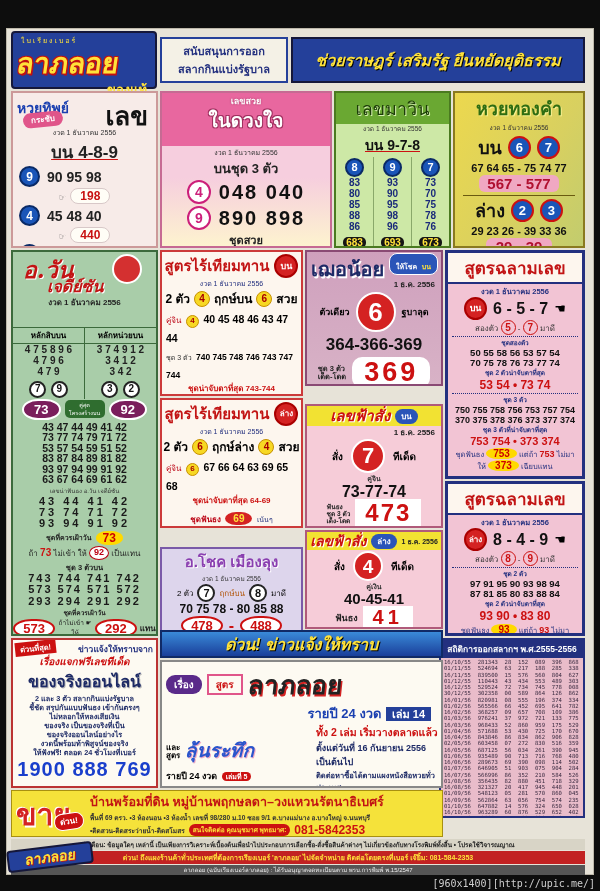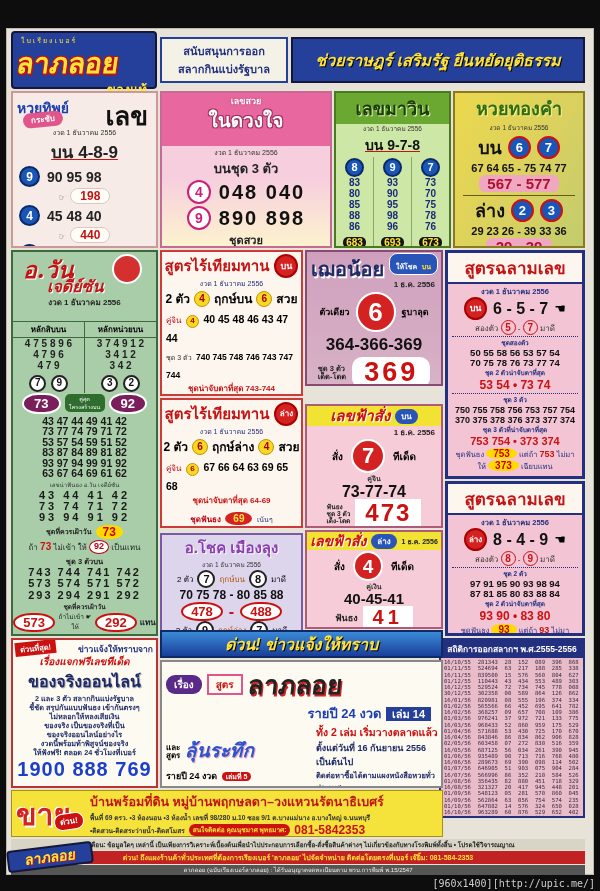--- a/index.html
+++ b/index.html
@@ -83,21 +83,21 @@
     </div>
     <div class="flex" style="gap:8px;margin-top:2px">
       <span class="circle magc" style="width:20px;height:20px;font-size:14px">9</span>
       <span class="b" style="font-size:20px;color:#111;letter-spacing:2px">890 898</span>
     </div>
     <div class="c b" style="font-size:11px;color:#222;margin-top:1px">ชุดสวย</div>
     <div class="c" style="font-size:31px;font-weight:bold;color:#cc1111;line-height:30px;letter-spacing:4px">040</div>
   </div>
 
   <div class="p panel" style="left:327px;top:62px;width:117px;height:157px;background:#cde8a6;border:2px solid #4a7a20">
-    <div class="c" style="background:#6aa832;font-size:18px;font-weight:bold;color:#1c3c08;text-shadow:1px 1px 0 #d6f0b0;padding:1px 8px">เลขมาวิน</div>
+    <div class="c" style="background:#6aa832;font-size:18px;font-weight:normal;color:#1c3c08;text-shadow:1px 1px 0 #d6f0b0;padding:1px 8px">เลขมาวิน</div>
     <div class="c" style="font-size:6.5px;color:#333">งวด 1 ธันวาคม 2556</div>
     <div class="c b" style="font-size:14px;color:#111;text-decoration:underline;text-decoration-color:#c11">บน 9-7-8</div>
     <div style="display:flex;justify-content:space-around;margin-top:1px">
       <div class="c" style="border-right:1px solid #8aa86a;flex:1">
         <span class="circle bluec" style="width:15px;height:15px;font-size:11px">8</span>
         <div class="pre b" style="font-size:10px;line-height:11px;color:#1a2a7a">83
 80
 85
 88
 86</div>
@@ -145,21 +145,21 @@
     <div class="c" style="margin-top:1px"><span style="background:#f0a8c2;border-radius:6px;padding:0 10px;font-size:15px;font-weight:bold;color:#b01030">29 - 39</span></div>
   </div>
 
   <div class="p panel" style="left:4px;top:221px;width:147px;height:386px;background:#a9cda9;border:2px solid #3c6a3c">
     <div style="position:relative;height:44px">
       <div style="position:absolute;left:10px;top:0;font-family:'DejaVu Serif',serif;font-style:italic;font-weight:bold;font-size:23px;color:#c21414;text-shadow:1px 1px 0 #fff">อ.วัน</div>
       <div style="position:absolute;right:14px;top:2px;width:26px;height:26px;border-radius:50%;background:#d43030;border:2px solid #fff"></div>
       <div style="position:absolute;left:34px;top:22px;font-family:'DejaVu Serif',serif;font-style:italic;font-weight:bold;font-size:16px;color:#c21414;text-shadow:1px 1px 0 #fff">เจดีย์ซัน</div>
     </div>
     <div class="c b" style="font-size:8px;color:#222">งวด 1 ธันวาคม 2556</div>
-    <div style="display:flex;border-top:1px solid #3c6a3c;border-bottom:1px solid #3c6a3c;margin-top:12px">
+    <div style="display:flex;border-top:1px solid #3c6a3c;border-bottom:1px solid #3c6a3c;margin-top:18px">
       <div class="c b" style="flex:1;font-size:8px;border-right:1px solid #3c6a3c;padding:1px 0">หลักสิบบน</div>
       <div class="c b" style="flex:1;font-size:8px;padding:1px 0">หลักหน่วยบน</div>
     </div>
     <div style="display:flex">
       <div class="c" style="flex:1;border-right:1px solid #3c6a3c">
         <div class="pre b" style="font-size:10px;line-height:11px;color:#222">4 7 5 8 9 6
 4 7 9 6
 4 7 9</div>
         <div style="margin:1px 0">
           <span class="circle ringc" style="width:13px;height:13px;font-size:10px">7</span>
@@ -271,21 +271,21 @@
       <span style="font-size:7px;color:#23307f">เน้นๆ</span>
     </div>
     <div style="padding-left:4px">
       
       
       
     </div>
 
   </div>
 
-  <div class="p panel" style="left:153px;top:504px;width:143px;height:99px;background:#ddd5ec;border:2px solid #7a5aa8">
+  <div class="p panel" style="left:153px;top:518px;width:143px;height:99px;background:#ddd5ec;border:2px solid #7a5aa8">
     <div class="c" style="font-size:15px;font-weight:bold;color:#8a3fb0;text-shadow:1px 1px 0 #fff;padding-top:1px">อ.โชค เมืองลุง</div>
     <div class="c" style="font-size:6.5px;color:#333">งวด 1 ธันวาคม 2556</div>
     <div class="flex" style="gap:4px">
       <span style="font-size:8px">2 ตัว</span>
       <span class="circle ringc" style="width:14px;height:14px;font-size:11px">7</span>
       <span style="font-size:8px;color:#b05000">ฤกษ์บน</span>
       <span class="circle ringc" style="width:14px;height:14px;font-size:11px">8</span>
       <span style="font-size:8px">มาดี</span>
     </div>
     <div class="c b" style="font-size:12px;color:#111">70 75 78 - 80 85 88</div>

